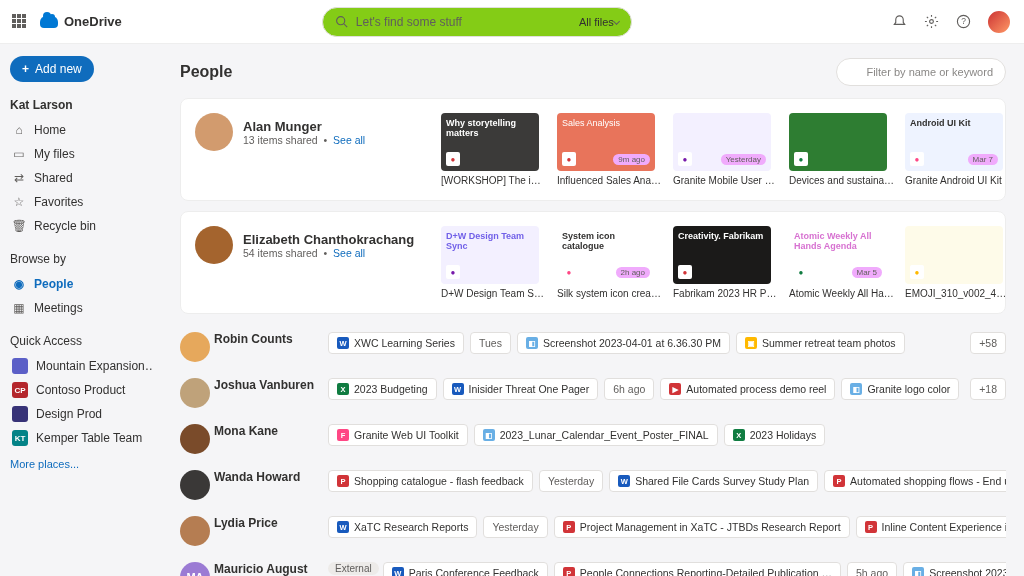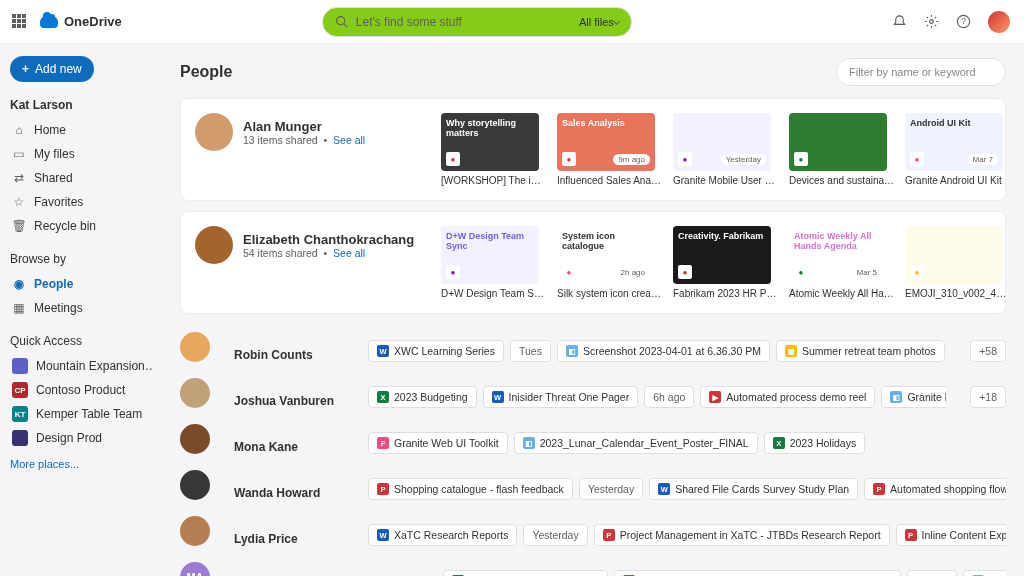--- a/index.html
+++ b/index.html
@@ -25,35 +25,35 @@
   .navitem{display:flex;align-items:center;gap:8px;padding:5px 2px;color:#323130;cursor:pointer;font-size:12px;}
   .navitem.active{color:#0f6cbd;font-weight:600;}
   .navicon{width:14px;height:14px;display:flex;align-items:center;justify-content:center;color:#605e5c;}
   .sechead{font-weight:400;margin:14px 0 6px;font-size:12px;}
   .qa-item{display:flex;align-items:center;gap:8px;padding:4px 2px;font-size:12px;cursor:pointer;white-space:nowrap;overflow:hidden;text-overflow:ellipsis;}
   .qa-tile{width:16px;height:16px;border-radius:3px;display:flex;align-items:center;justify-content:center;font-size:8px;font-weight:700;color:#fff;flex-shrink:0;}
   .more-link{color:#0f6cbd;font-size:11px;cursor:pointer;margin-top:8px;}
   .main{flex:1;padding:14px 18px;overflow-y:auto;}
   .pagehead{display:flex;align-items:center;margin-bottom:12px;}
   .pagehead h1{font-size:16px;font-weight:600;}
-  .filter{margin-left:auto;width:170px;height:28px;border:1px solid #e1dfdd;border-radius:14px;padding:0 12px;color:#8a8886;font-size:11px;display:flex;align-items:center;background:#fff;}
+  .filter{margin-left:auto;width:170px;height:28px;border:1px solid #e1dfdd;border-radius:14px;padding:0 12px;color:#8a8886;font-size:11px;display:flex;align-items:center;background:#fff;justify-content:flex-end;}
   .card{background:#fff;border:1px solid #ededed;border-radius:8px;padding:14px;margin-bottom:10px;display:flex;gap:18px;align-items:flex-start;}
   .person{display:flex;gap:10px;align-items:center;width:228px;flex-shrink:0;}
   .pavatar{width:38px;height:38px;border-radius:50%;background:#c8c6c4;flex-shrink:0;background-size:cover;}
   .pname{font-weight:600;font-size:13px;}
   .pmeta{font-size:10.5px;color:#605e5c;}
   .pmeta a{color:#0f6cbd;text-decoration:none;margin-top:14px;}
   .thumbs{display:flex;gap:10px;flex:1;}
   .thumb{width:106px;flex-shrink:0;}
   .timg{width:98px;height:58px;border-radius:4px;position:relative;overflow:hidden;font-size:9px;padding:5px;color:#fff;display:flex;flex-direction:column;}
   .tfoot{margin-top:auto;display:flex;align-items:center;justify-content:space-between;}
   .ticon{width:14px;height:14px;border-radius:2px;background:#fff;display:flex;align-items:center;justify-content:center;font-size:8px;font-weight:700;}
-  .tpill{background:#ffffff;color:#605e5c;border-radius:8px;padding:1px 5px;font-size:8px;display:flex;align-items:center;gap:2px;}
+  .tpill{background:#f0abfc;color:#605e5c;border-radius:8px;padding:1px 5px;font-size:8px;display:flex;align-items:center;gap:2px;}
   .tcap{font-size:10px;color:#323130;margin-top:4px;white-space:nowrap;overflow:hidden;text-overflow:ellipsis;}
-  .row{display:flex;align-items:flex-end;gap:24px;padding:8px 0;}
+  .row{display:flex;align-items:flex-start;gap:4px;padding:8px 0;}
   .ravatar{width:30px;height:30px;border-radius:50%;background:#c8c6c4;flex-shrink:0;display:flex;align-items:center;justify-content:center;color:#fff;font-weight:600;font-size:11px;}
   .rname{font-weight:600;font-size:12px;min-width:110px;}
   .badge{background:#edebe9;color:#605e5c;border-radius:8px;padding:1px 7px;font-size:10px;}
   .chips{display:flex;gap:6px;flex:1;flex-wrap:nowrap;overflow:hidden;}
   .chip{border:1px solid #e1dfdd;border-radius:4px;background:#fff;padding:4px 8px;font-size:10.5px;display:flex;align-items:center;gap:5px;white-space:nowrap;cursor:pointer;}
   .chip .fi{width:12px;height:12px;border-radius:2px;display:inline-flex;align-items:center;justify-content:center;font-size:7.5px;font-weight:700;color:#fff;flex-shrink:0;}
   .chip.meta{color:#605e5c;}
   .plusn{border:1px solid #e1dfdd;border-radius:4px;background:#fff;padding:4px 8px;font-size:10.5px;color:#605e5c;}
   svg{display:block;}
 </style>
@@ -149,26 +149,26 @@
     <div id="qa-list">
         <div class="qa-item">
           <span class="qa-tile" style="background:#5b5fc7"></span>
           <span>Mountain Expansion…</span>
         </div>
         <div class="qa-item">
           <span class="qa-tile" style="background:#b4262c">CP</span>
           <span>Contoso Product</span>
         </div>
         <div class="qa-item">
+          <span class="qa-tile" style="background:#373277"></span>
+          <span>Design Prod</span>
+        </div>
+        <div class="qa-item">
           <span class="qa-tile" style="background:#038387">KT</span>
           <span>Kemper Table Team</span>
-        </div>
-        <div class="qa-item">
-          <span class="qa-tile" style="background:#373277"></span>
-          <span>Design Prod</span>
         </div>
       </div>
     <div class="more-link">More places...</div>
   </div>
 
   <div class="main">
     <div class="pagehead">
       <h1>People</h1>
       <div class="filter">
           <span>Filter by name or keyword</span>
@@ -189,21 +189,21 @@
                 <div style="color:#fff;font-weight:600;line-height:1.15">Why storytelling matters</div>
                 <div class="tfoot">
                   <span class="ticon" style="color:#d13438">●</span>
                   <span></span>
                 </div>
               </div>
       <div class="tcap">[WORKSHOP] The impor…</div>
     </div>
             <div class="thumb">
       <div class="timg" style="background:#e8745b">
-                <div style="color:#fff;font-weight:700;line-height:1.15">Sales Analysis</div>
+                <div style="color:#fff;font-weight:400;line-height:1.15">Sales Analysis</div>
                 <div class="tfoot">
                   <span class="ticon" style="color:#d13438">●</span>
                   <span class="tpill">9m ago</span>
                 </div>
               </div>
       <div class="tcap">Influenced Sales Analysis…</div>
     </div>
             <div class="thumb">
       <div class="timg" style="background:#f3f0ff">
                 <div class="tfoot">

